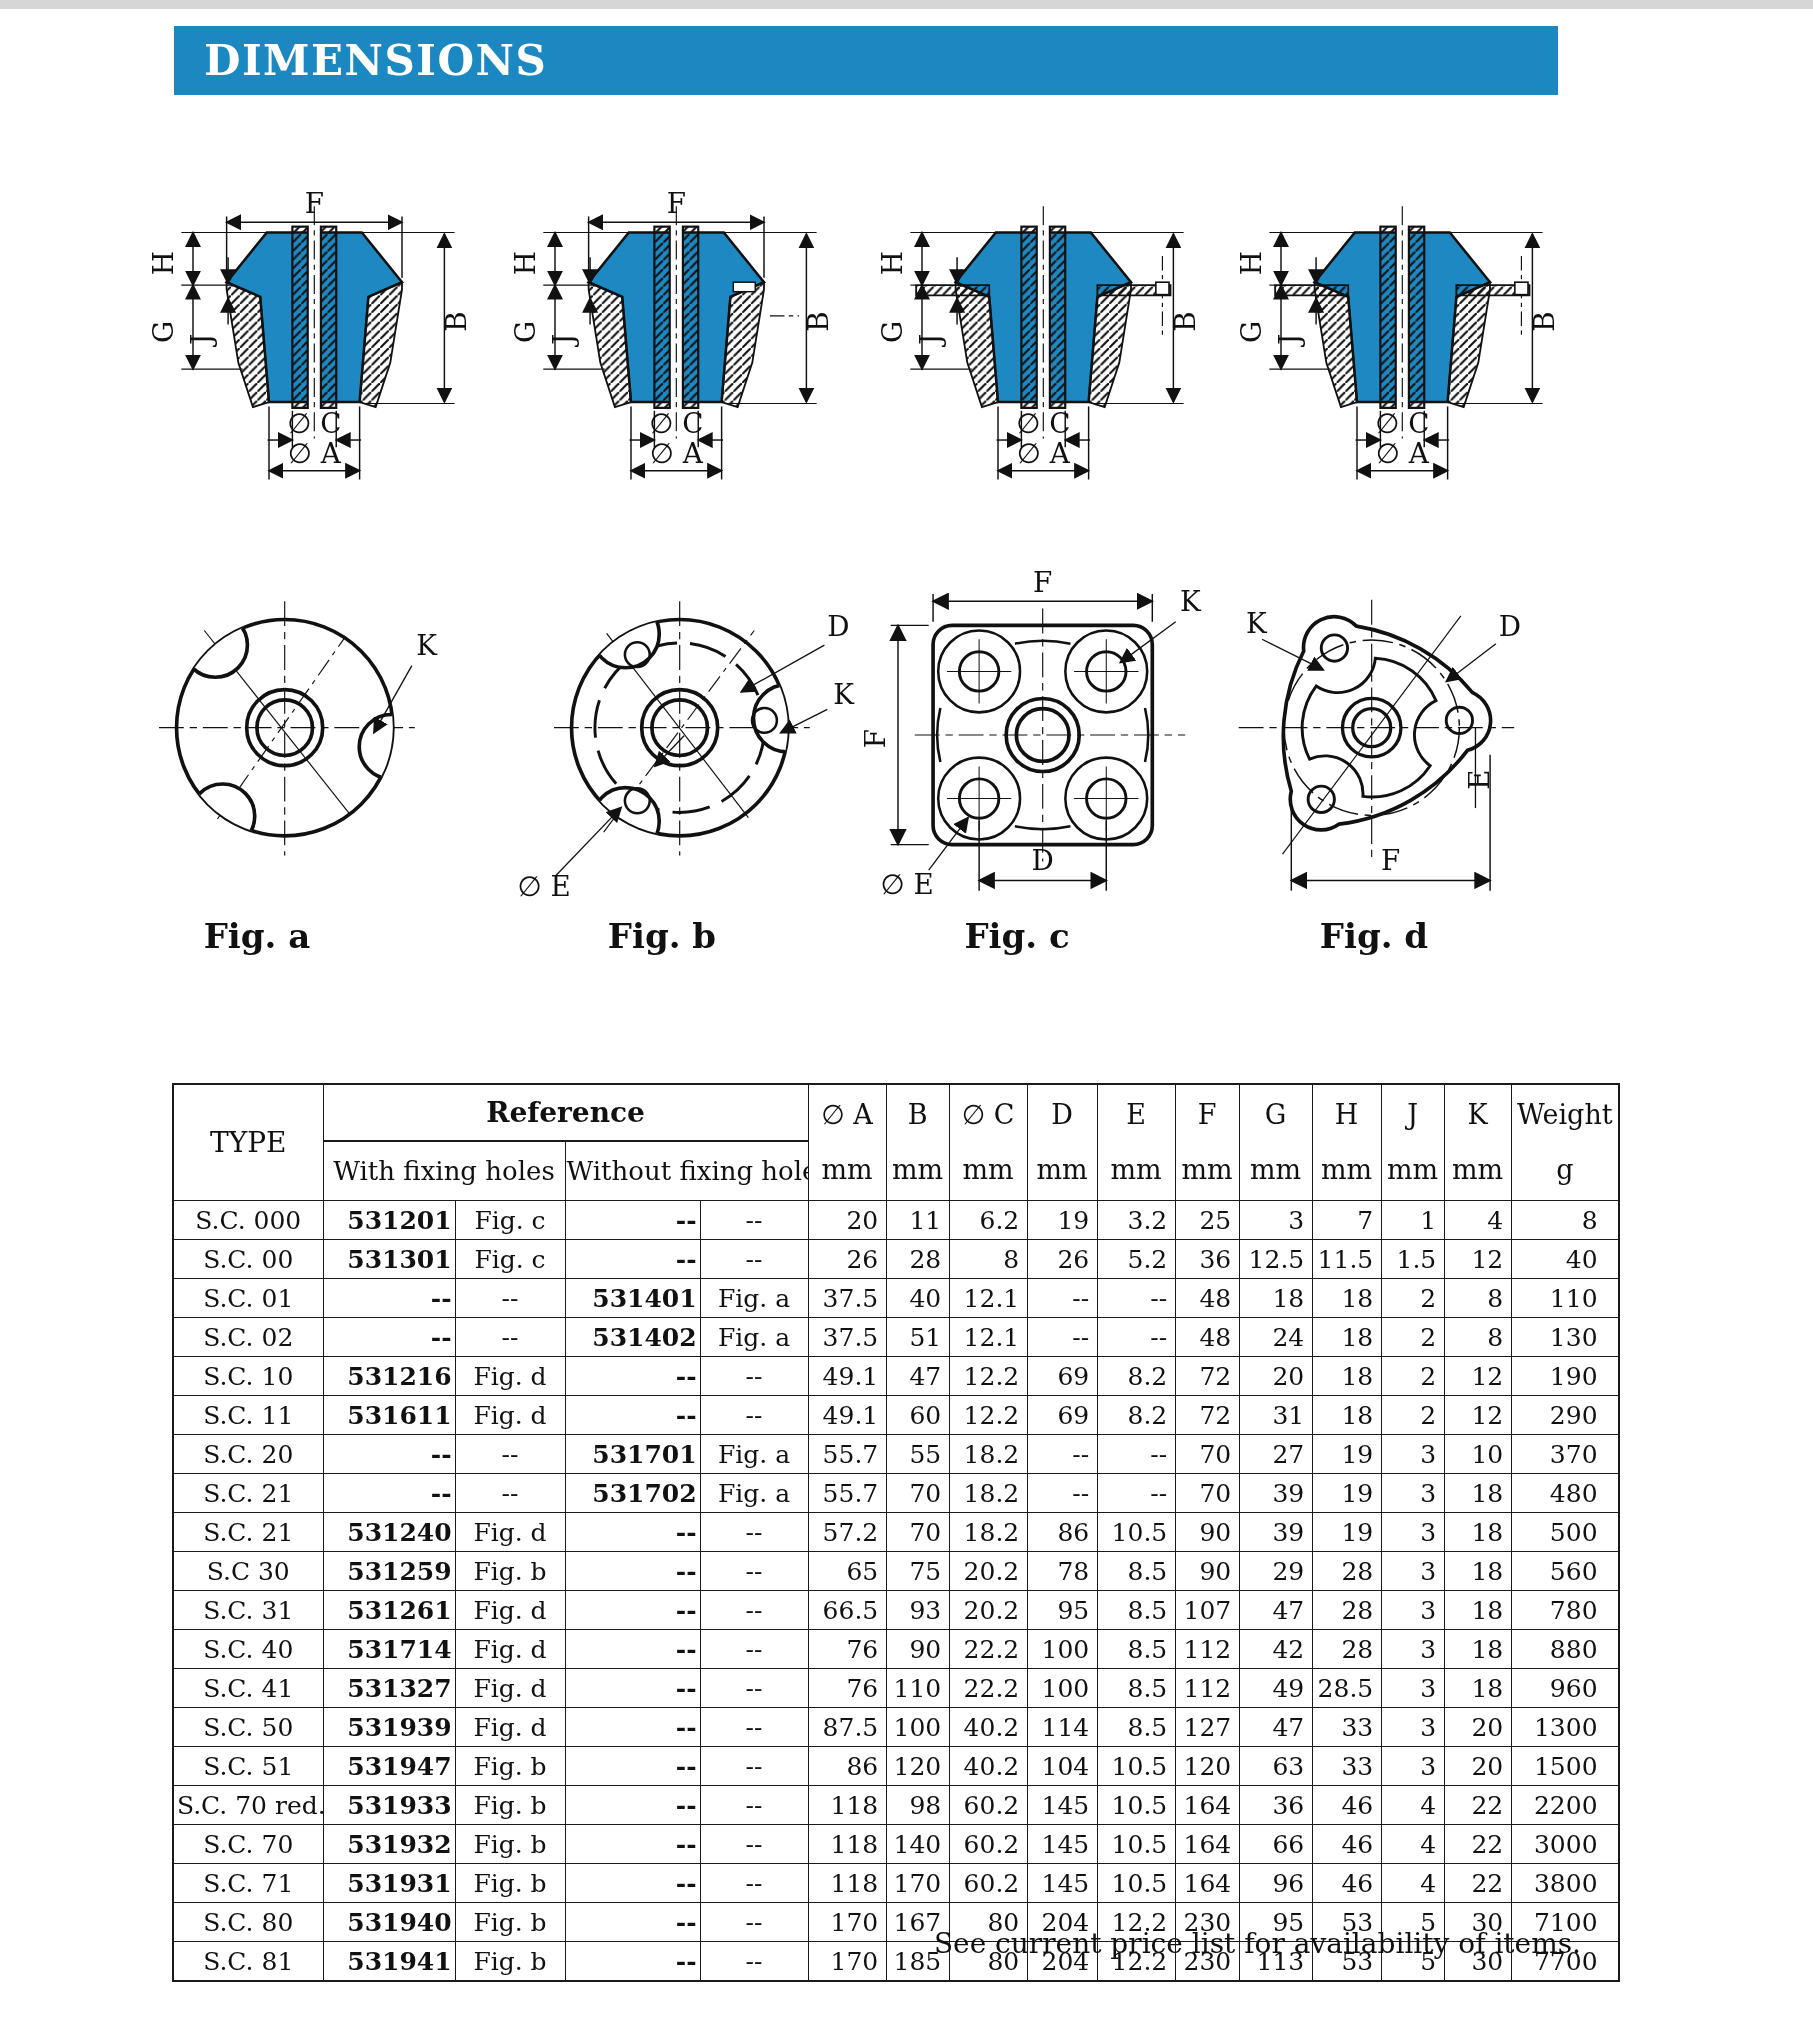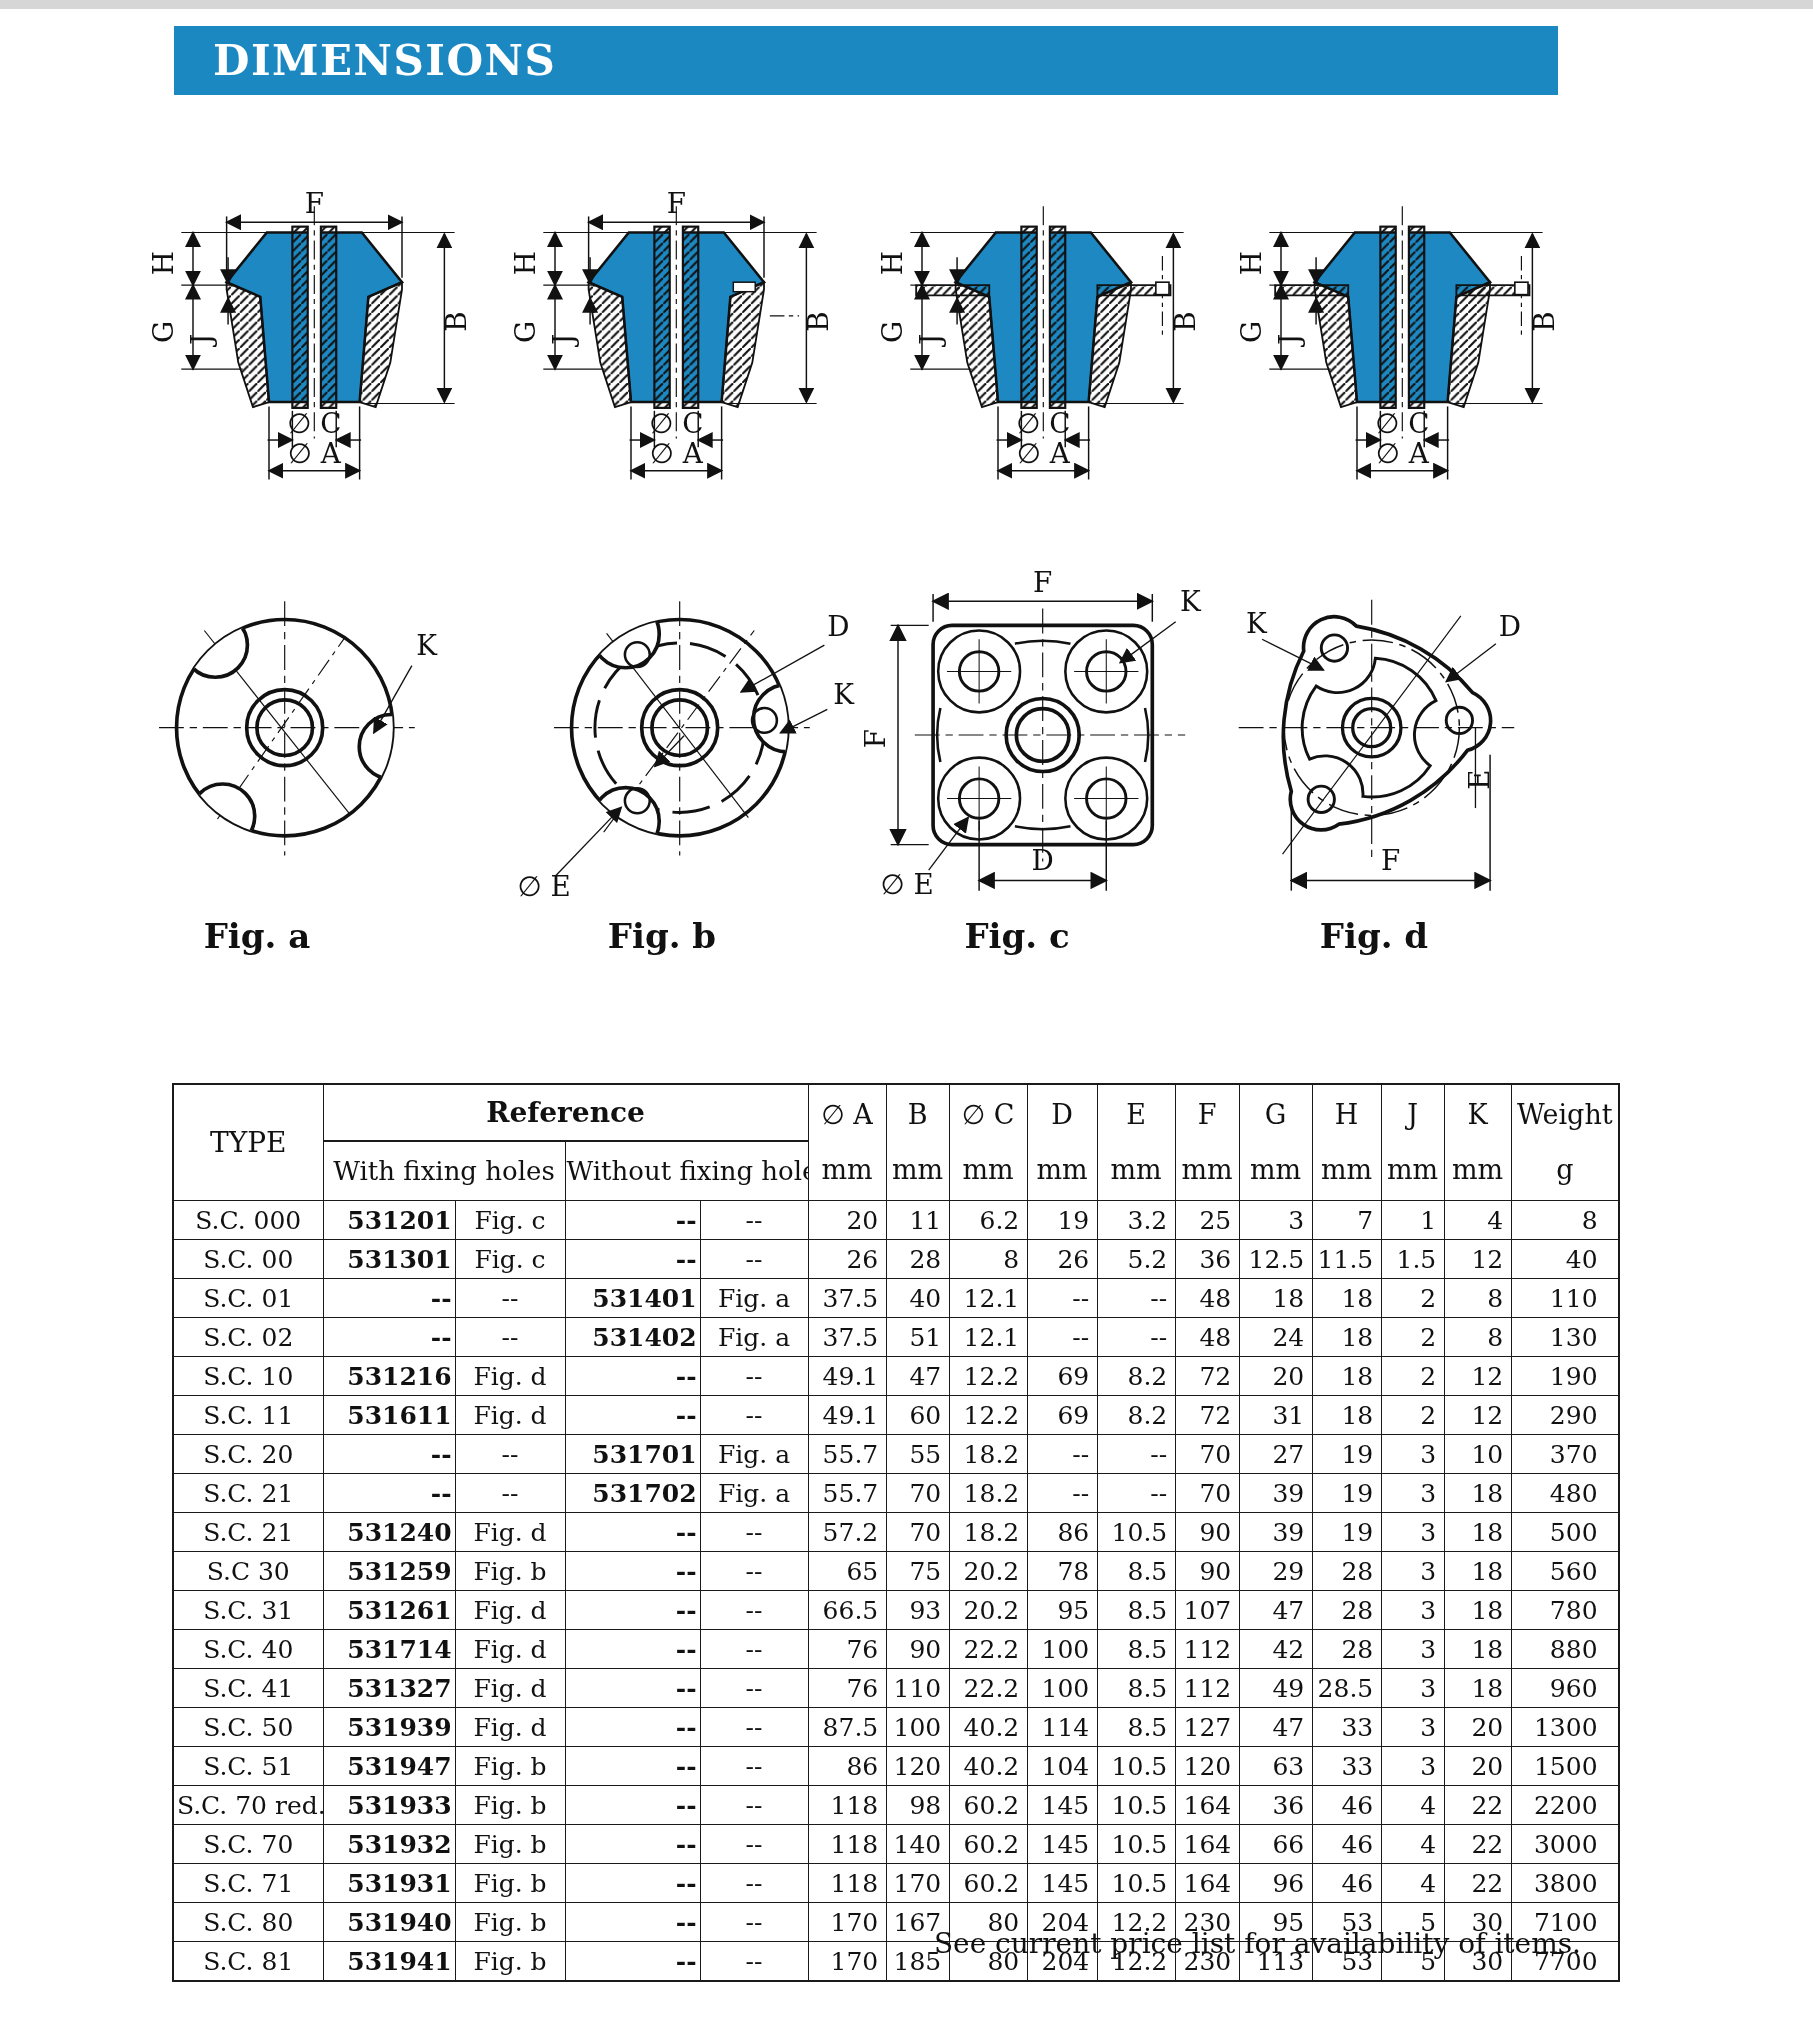--- a/index.html
+++ b/index.html
@@ -1,20 +1,20 @@
 <!DOCTYPE html>
 <html style="font-size:11.7px"><head>
 <meta charset="utf-8">
 <style>
   html,body{margin:0;padding:0;background:#fff;}
   #page{position:relative;width:1814px;height:2035px;background:#fff;overflow:hidden;
         font-family:"DejaVu Serif",serif;color:#111;}
   .topstrip{position:absolute;left:0;top:0;width:1814px;height:8.8px;background:#d6d6d6;}
   .titlebar{position:absolute;left:174px;top:26px;width:1384px;height:69px;background:#1b88c2;}
-  .titlebar span{display:block;line-height:69px;padding-left:39px;font-size:42px;font-weight:bold;
+  .titlebar span{display:block;line-height:69px;padding-left:30px;font-size:42px;font-weight:bold;
         letter-spacing:1.5px;color:#fff;}
   svg{position:absolute;}
   svg text{font-family:"DejaVu Serif",serif;font-size:38px;fill:#111;stroke:none;}
   .cap{position:absolute;width:380px;top:916px;text-align:center;font-size:34px;font-weight:bold;}
   table{position:absolute;left:172px;top:1083px;width:1445px;border-collapse:collapse;
         table-layout:fixed;border:2.9px solid #1a1a1a;}
   th,td{border:1.5px solid #1a1a1a;white-space:nowrap;overflow:hidden;}
   thead th{font-weight:normal;font-size:27px;}
   th.hname{font-size:28px;}
   th.ref{border-bottom:2.9px solid #1a1a1a;height:53px;font-weight:bold;}

